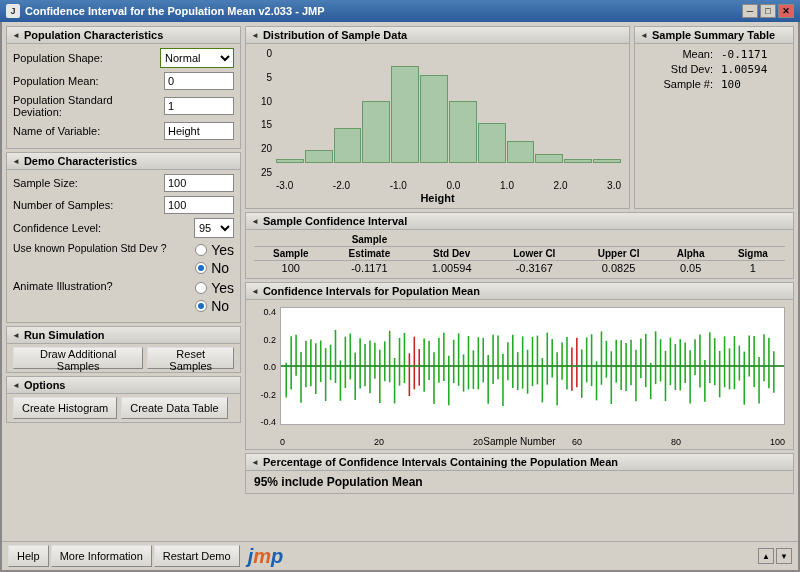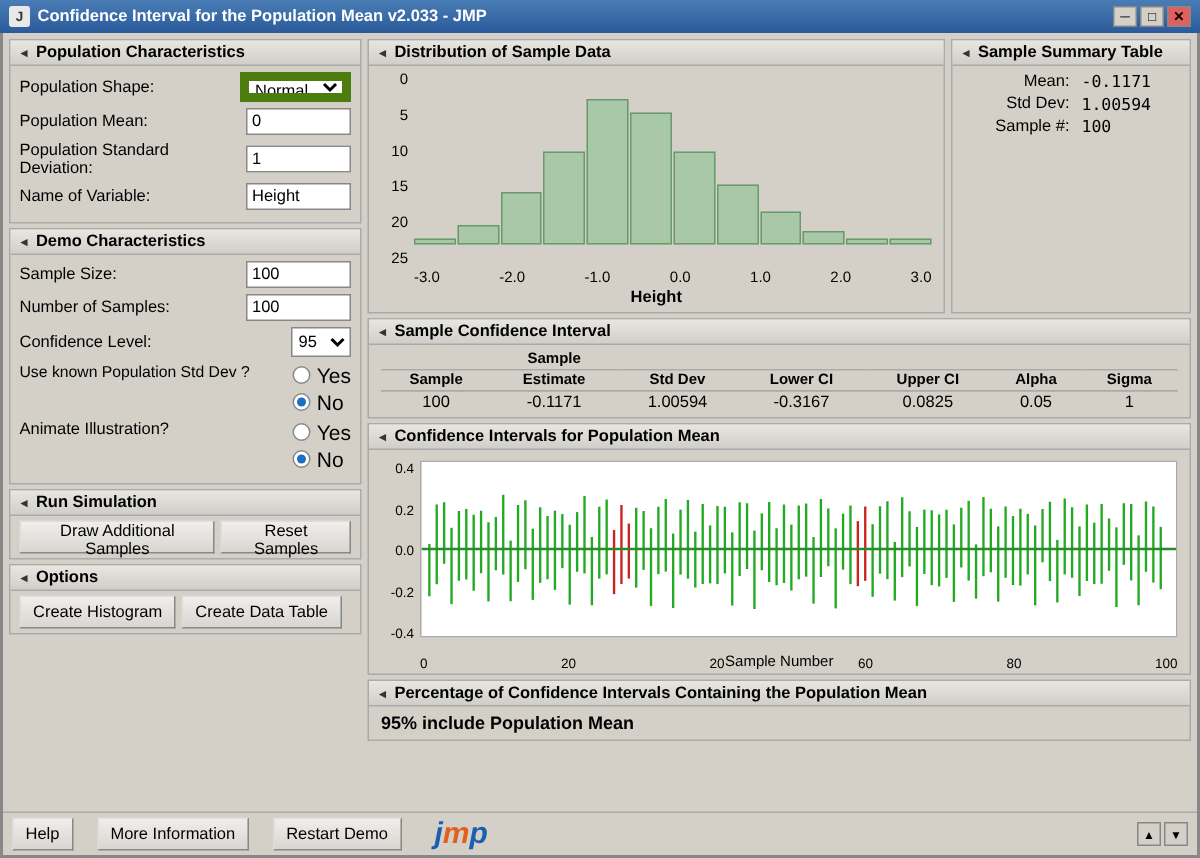--- a/index.html
+++ b/index.html
@@ -106,21 +106,21 @@
       width: 70px;
       height: 18px;
       border: 1px solid #888;
       background: white;
       font-size: 11px;
       padding: 0 3px;
     }
     .form-select {
       width: 74px;
       height: 20px;
-      border: 6px solid #4d7c0f;
+      border: 1px solid #4d7c0f;
       background: white;
       font-size: 11px;
     }
     .radio-group {
       display: flex;
       flex-direction: column;
       gap: 2px;
     }
     .radio-row {
       display: flex;
@@ -255,21 +255,21 @@
     .summary-value {
       font-family: monospace;
     }
     
     .bottom-bar {
       display: flex;
       align-items: center;
       padding: 3px 6px;
       border-top: 1px solid #aaa;
       background: #d4d0c8;
-      gap: 16px;
+      gap: 2px;
     }
     .scrollbar-area {
       margin-left: auto;
       display: flex;
       gap: 2px;
     }
     .scroll-btn {
       width: 16px; height: 16px;
       background: #d4d0c8;
       border: 1px solid #888;

